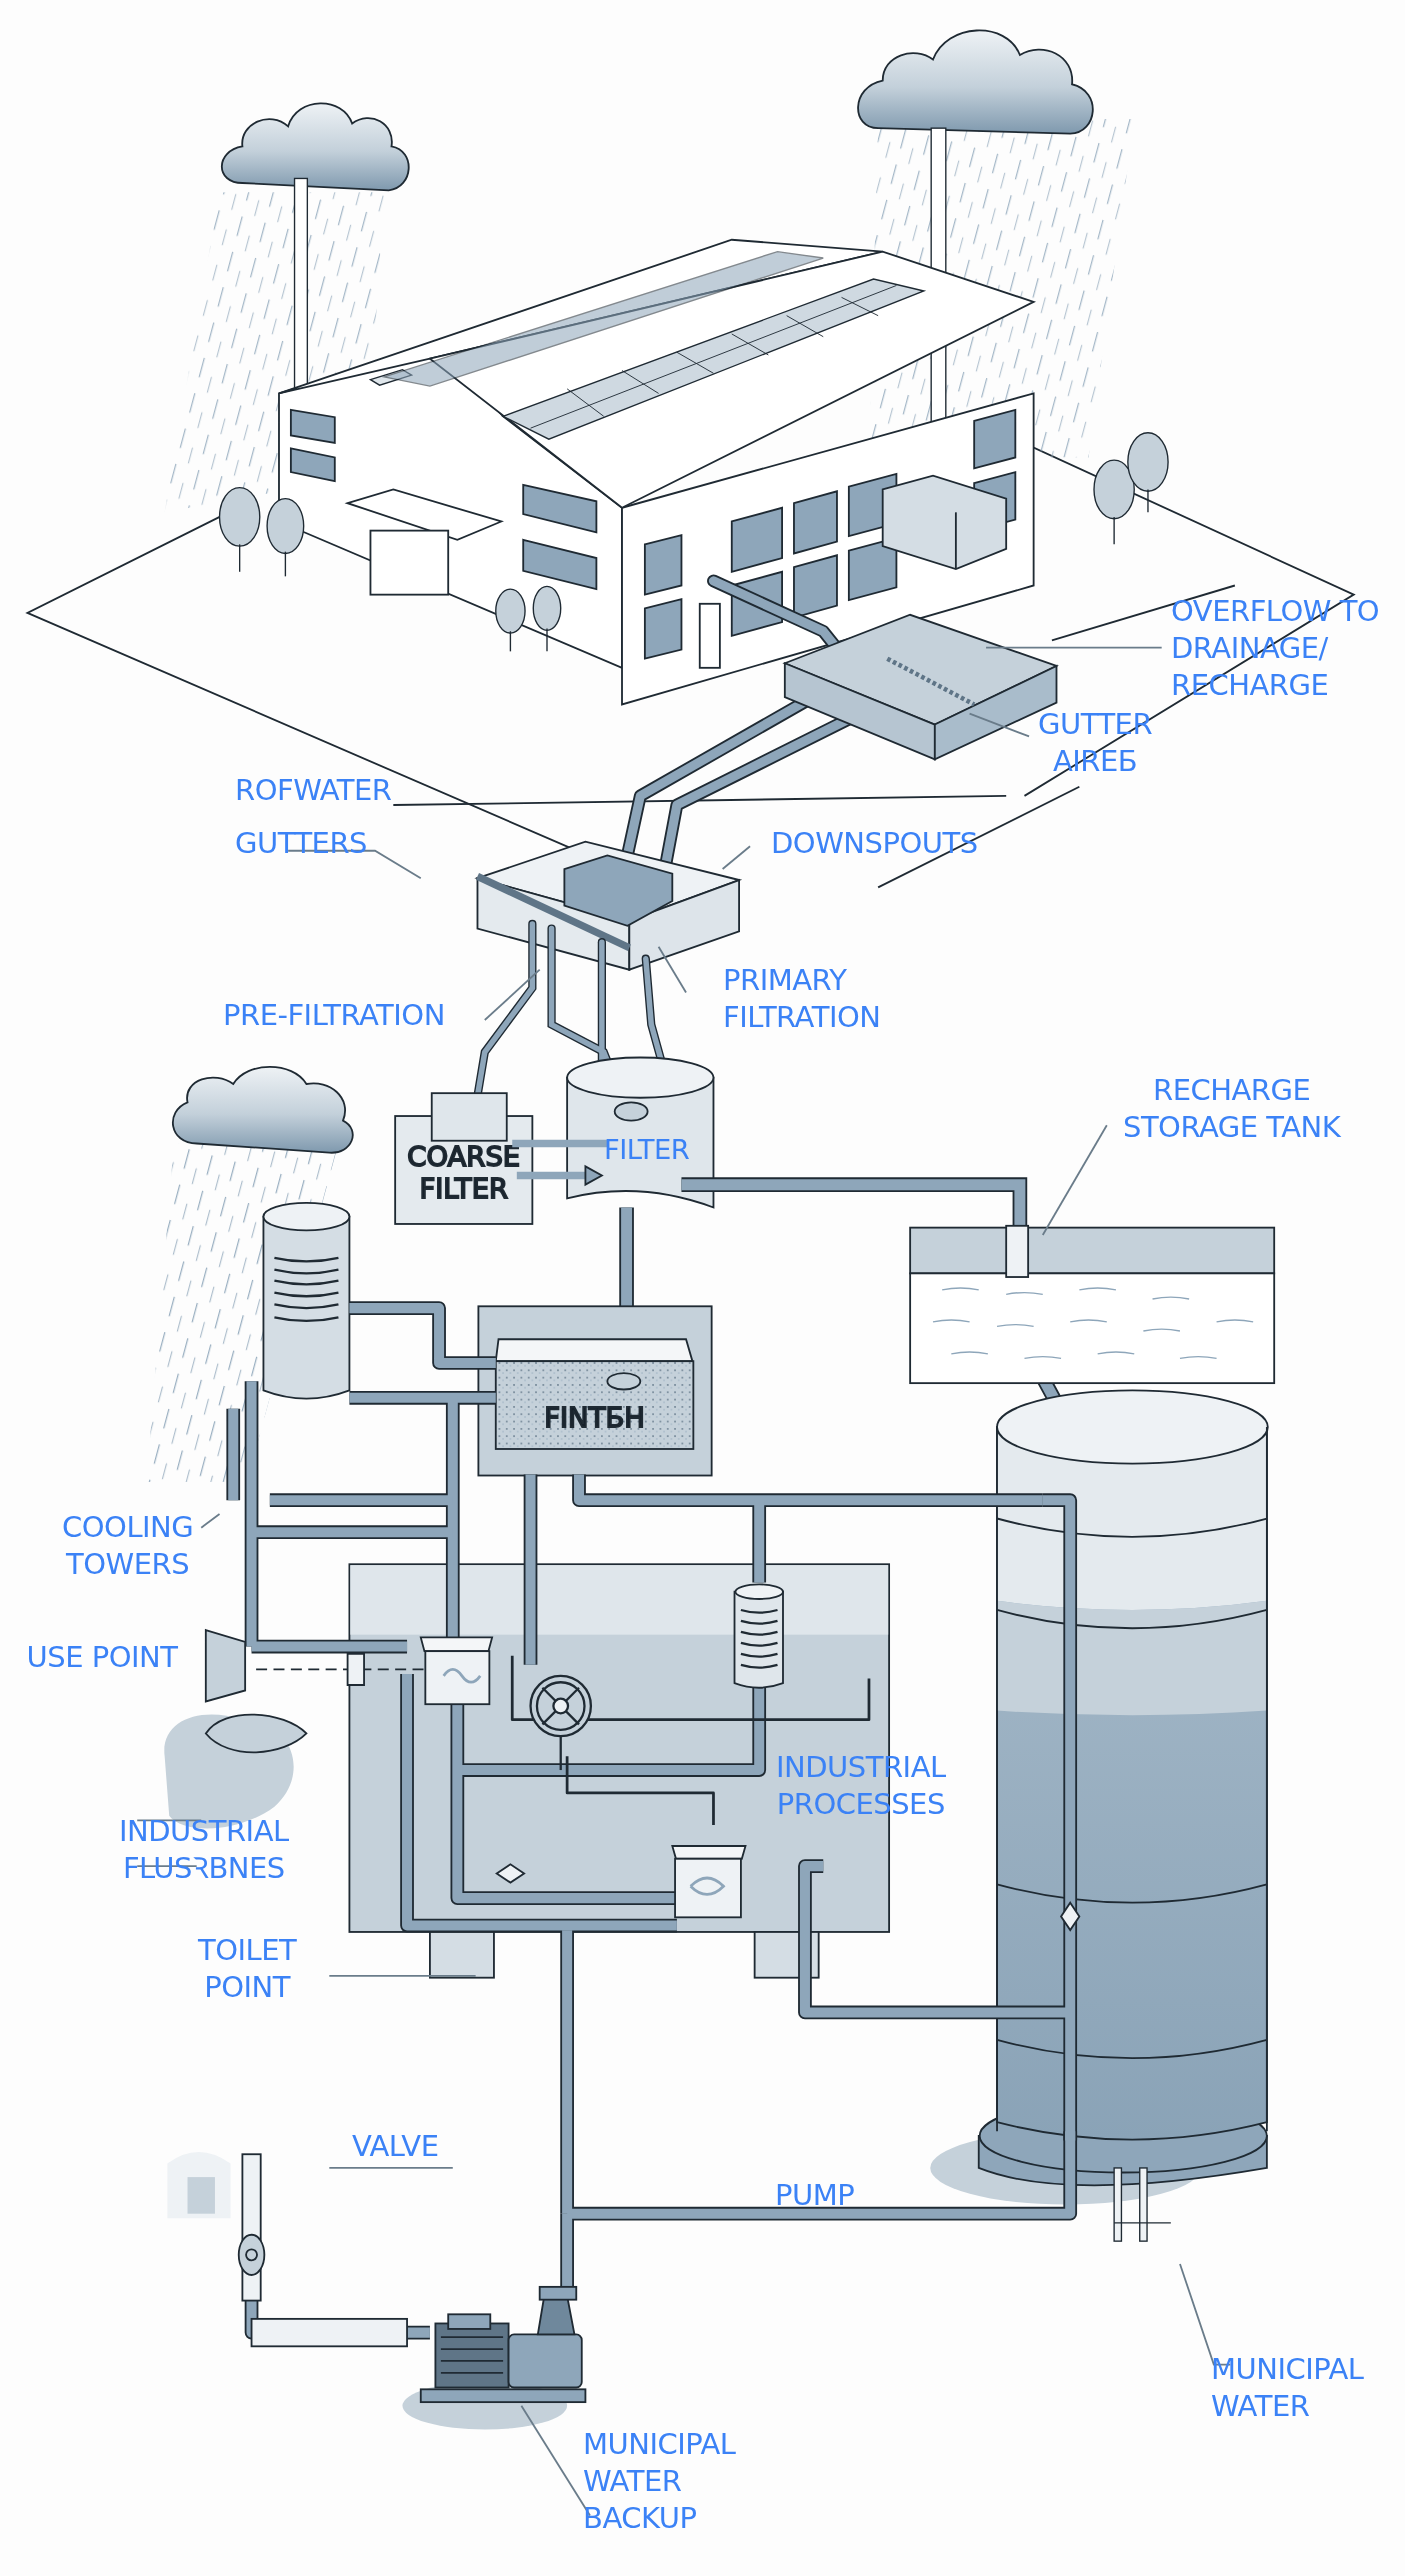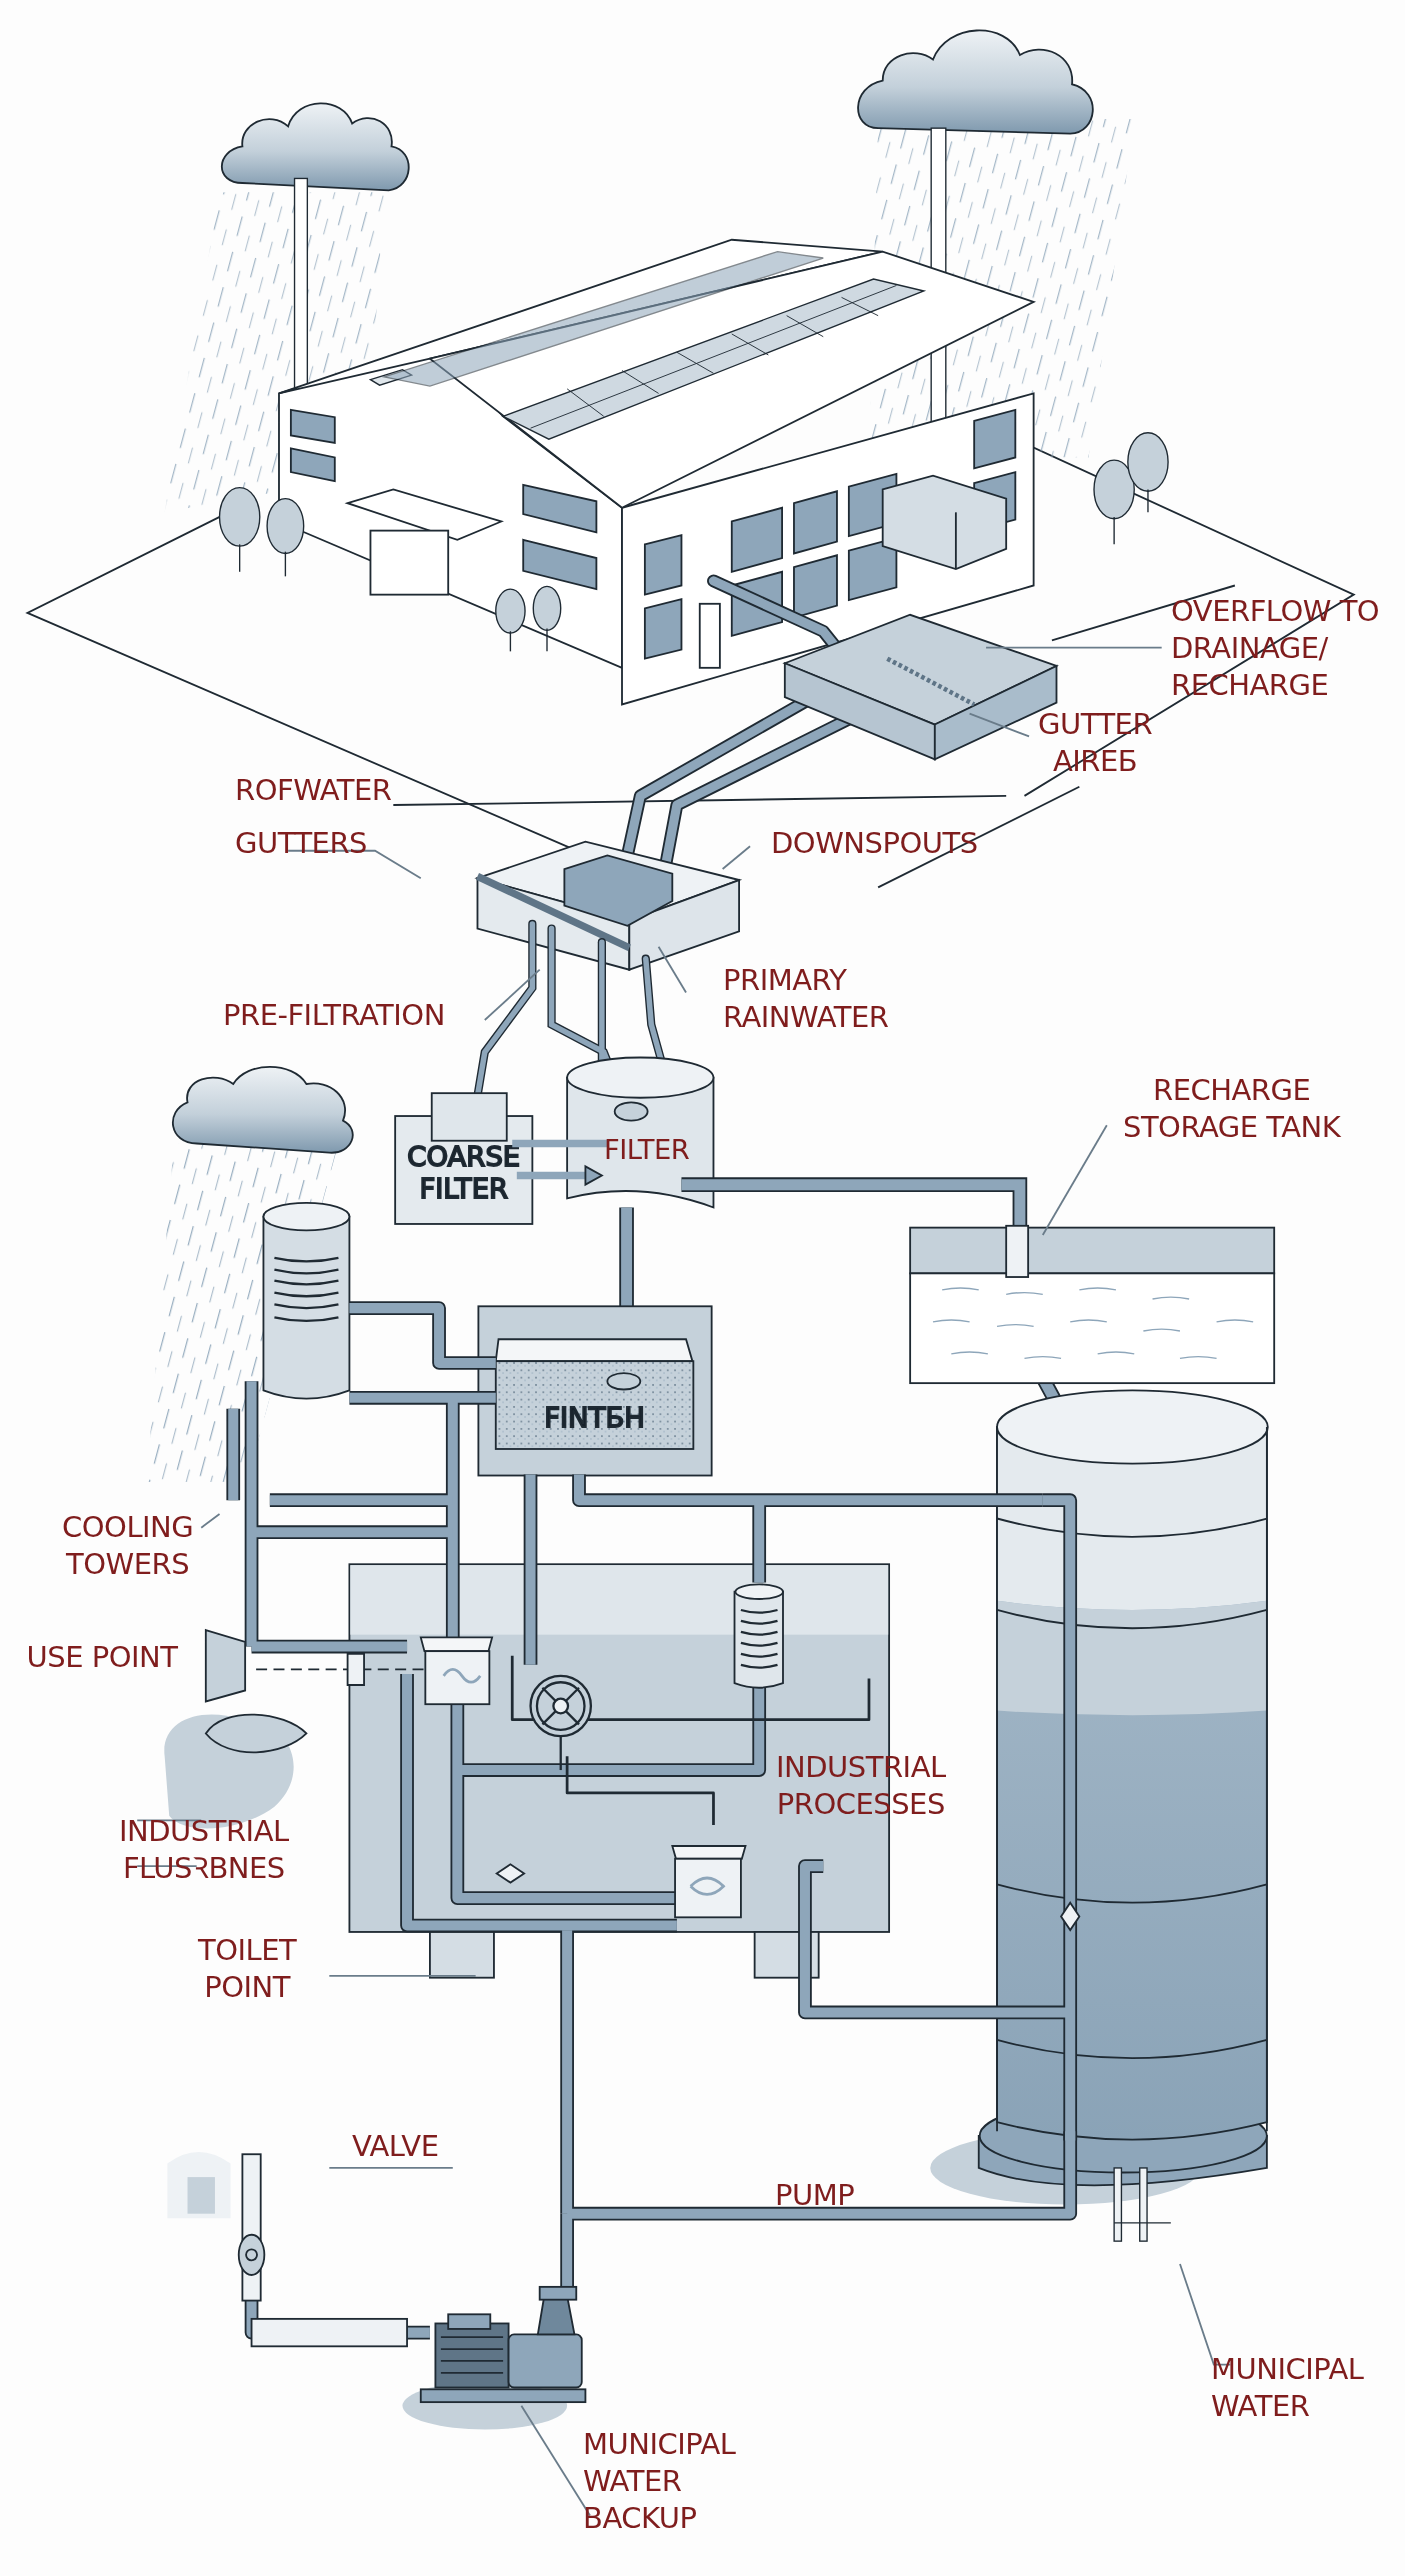--- a/index.html
+++ b/index.html
@@ -1,18 +1,18 @@
 <!DOCTYPE html>
 <html style="font-size:14.6px"><head>
 <meta charset="utf-8">
 <style>
   html,body{margin:0;padding:0;background:#fdfdfd;}
   body{width:1405px;height:2576px;position:relative;overflow:hidden;font-family:"DejaVu Sans","Liberation Sans",sans-serif;}
   #canvas{position:absolute;left:0;top:0;width:1405px;height:2576px;}
-  .lbl{position:absolute;color:#7f1d1d;font-size:29px;line-height:37px;letter-spacing:-0.5px;white-space:pre;font-family:"DejaVu Sans","Liberation Sans",sans-serif;}
+  .lbl{position:absolute;color:#3b82f6;font-size:29px;line-height:37px;letter-spacing:-0.5px;white-space:pre;font-family:"DejaVu Sans","Liberation Sans",sans-serif;}
   .lbl.c{text-align:center;}
   .box-text{font-family:"DejaVu Sans","Liberation Sans",sans-serif;fill:#16202a;}
 </style>
 </head>
 <body>
 
 <svg id="canvas" viewBox="0 0 1536 2816" xmlns="http://www.w3.org/2000/svg">
   <defs>
     <linearGradient id="cloudGrad" x1="0" y1="0" x2="0" y2="1">
       <stop offset="0" stop-color="#eef2f5"></stop>
@@ -410,21 +410,21 @@
 <div class="lbl" style="left:1171px;top:593px;">OVERFLOW TO
 DRAINAGE/
 RECHARGE</div>
 <div class="lbl c" style="left:1038px;top:706px;">GUTTER
 AIREƂ</div>
 <div class="lbl" style="left:235px;top:772px;">ROFWATER</div>
 <div class="lbl" style="left:235px;top:825px;">GUTTERS</div>
 <div class="lbl" style="left:771px;top:825px;">DOWNSPOUTS</div>
 <div class="lbl" style="left:223px;top:997px;">PRE-FILTRATION</div>
 <div class="lbl" style="left:723px;top:962px;">PRIMARY
-RAINWATER</div>
+FILTRATION</div>
 <div class="lbl c" style="left:1123px;top:1072px;">RECHARGE
 STORAGE TANK</div>
 <div class="lbl" style="left:604px;top:1131px;font-size:27.4px;">FILTER</div>
 <div class="lbl c" style="left:62px;top:1509px;">COOLING
 TOWERS</div>
 <div class="lbl" style="left:26.5px;top:1639px;">USE POINT</div>
 <div class="lbl c" style="left:776px;top:1749px;">INDUSTRIAL
 PROCESSES</div>
 <div class="lbl c" style="left:119px;top:1813px;">INDUSTRIAL
 FLUSꝚBNES</div>

